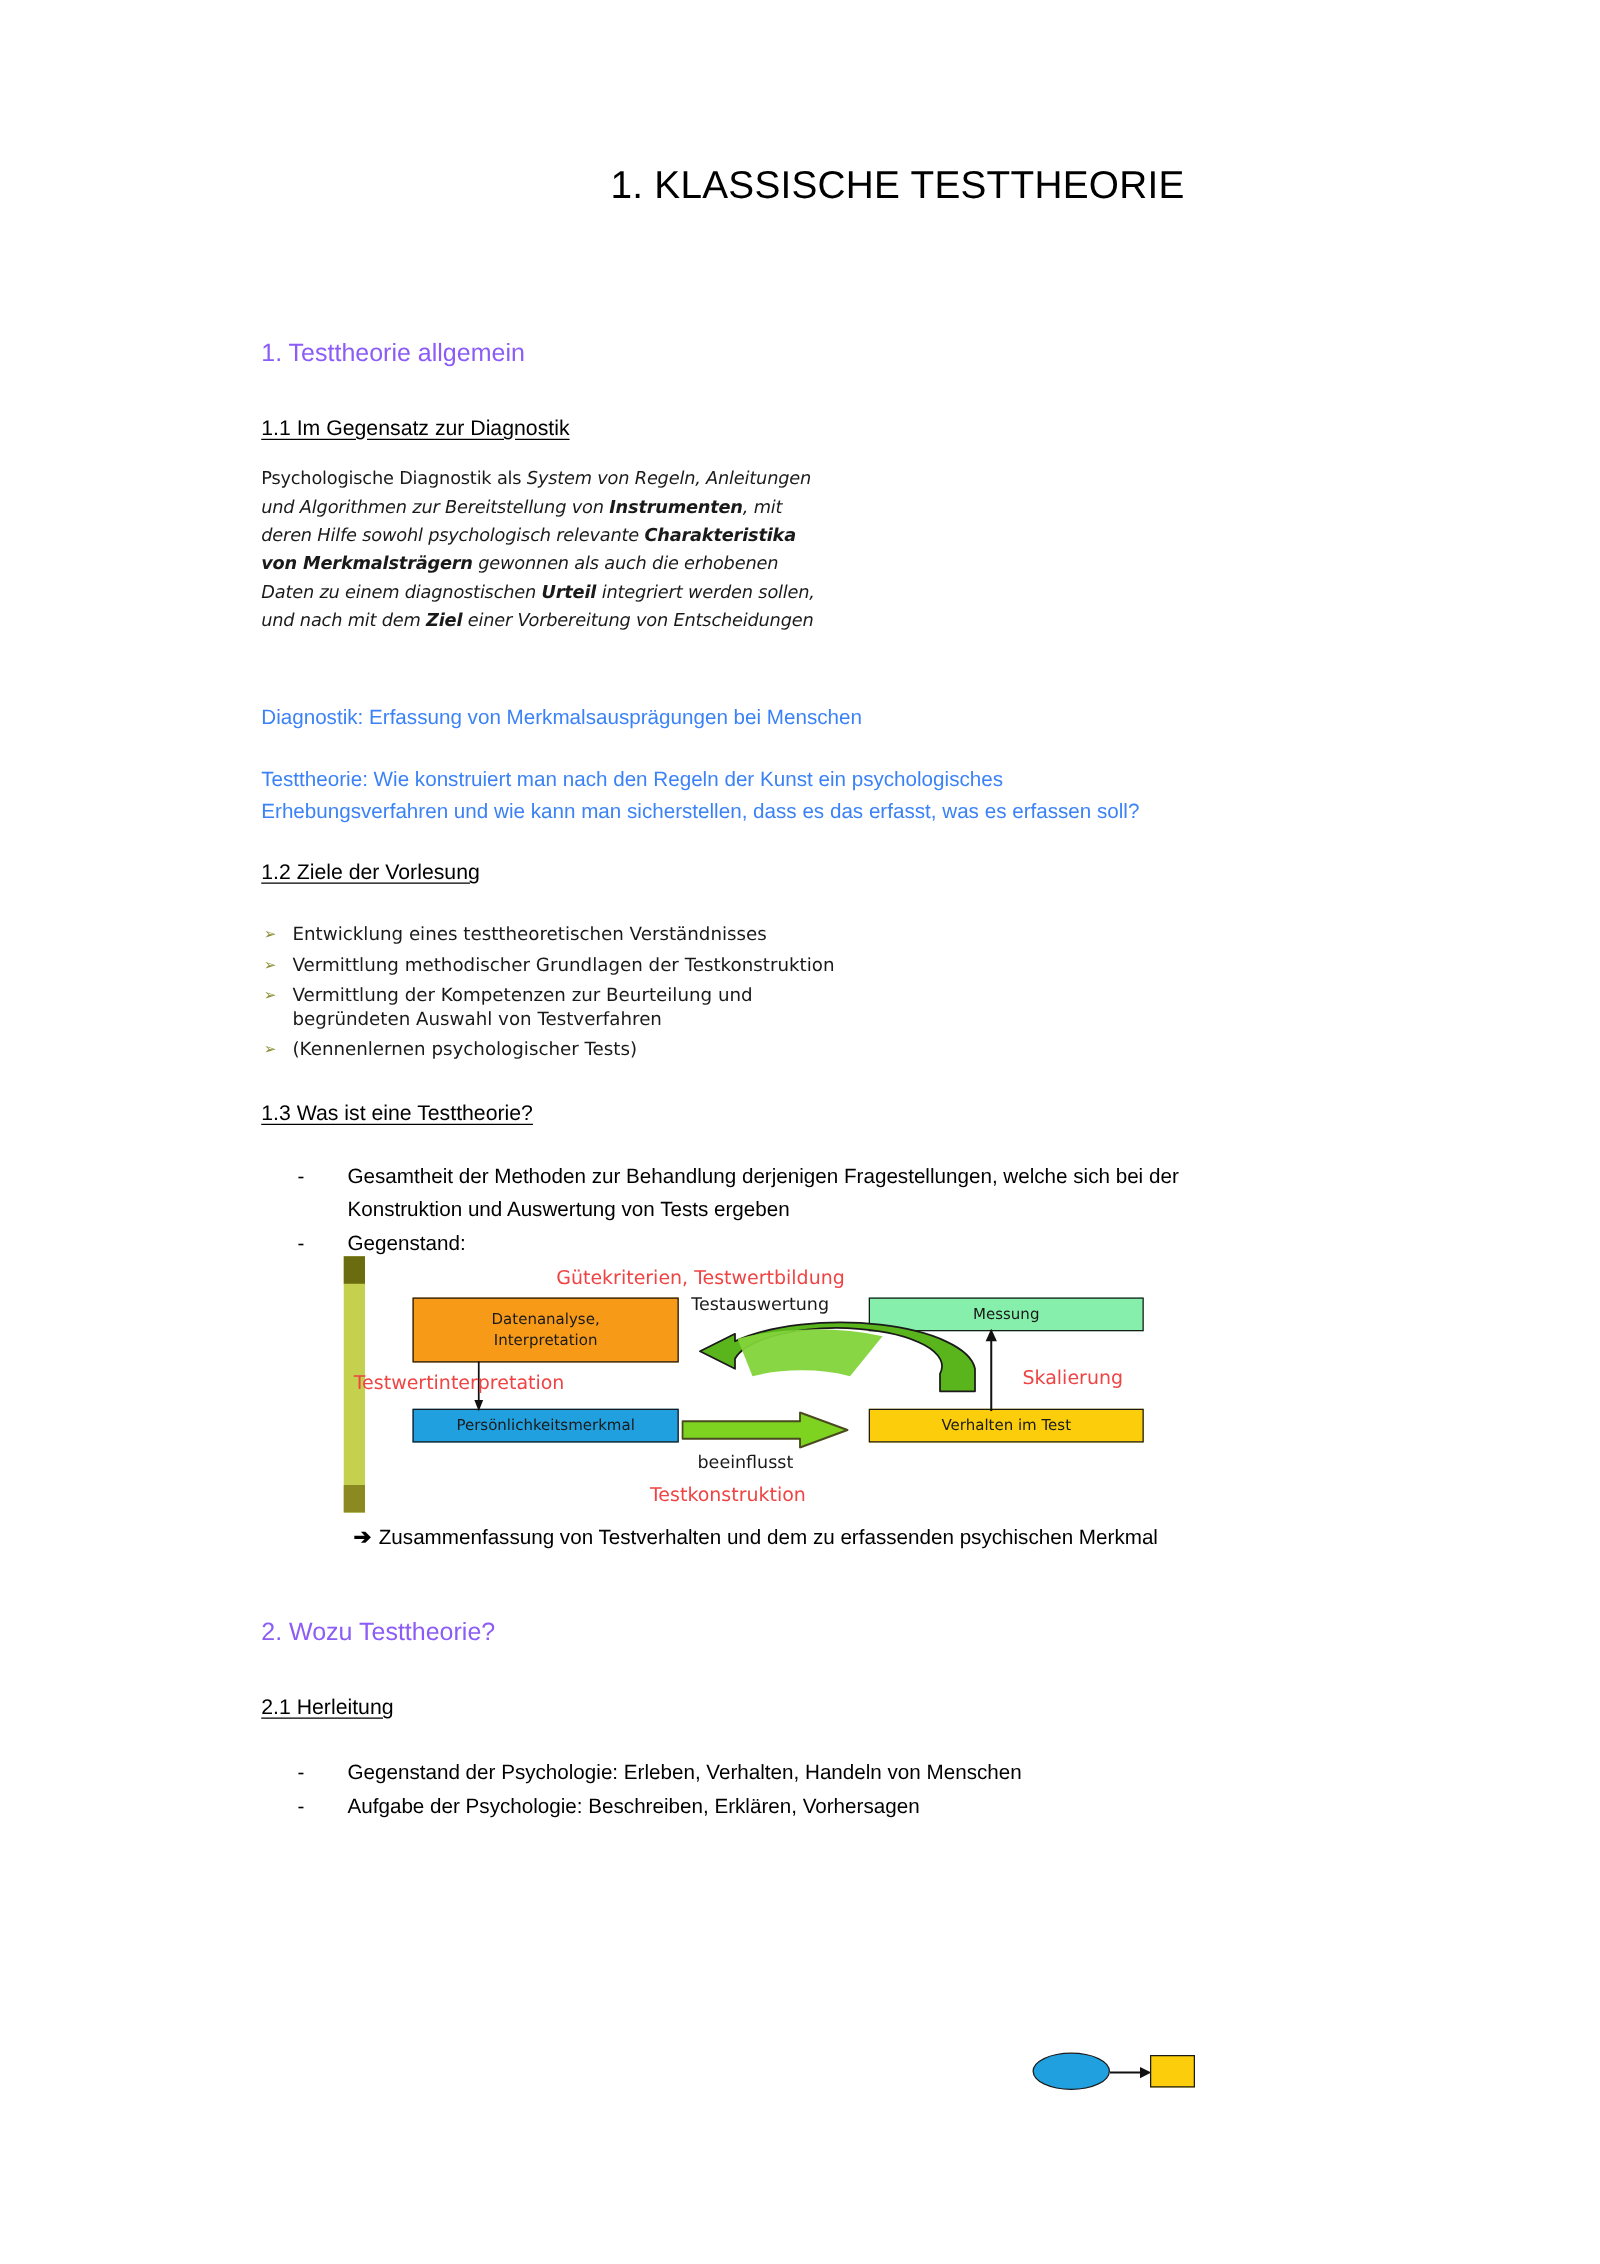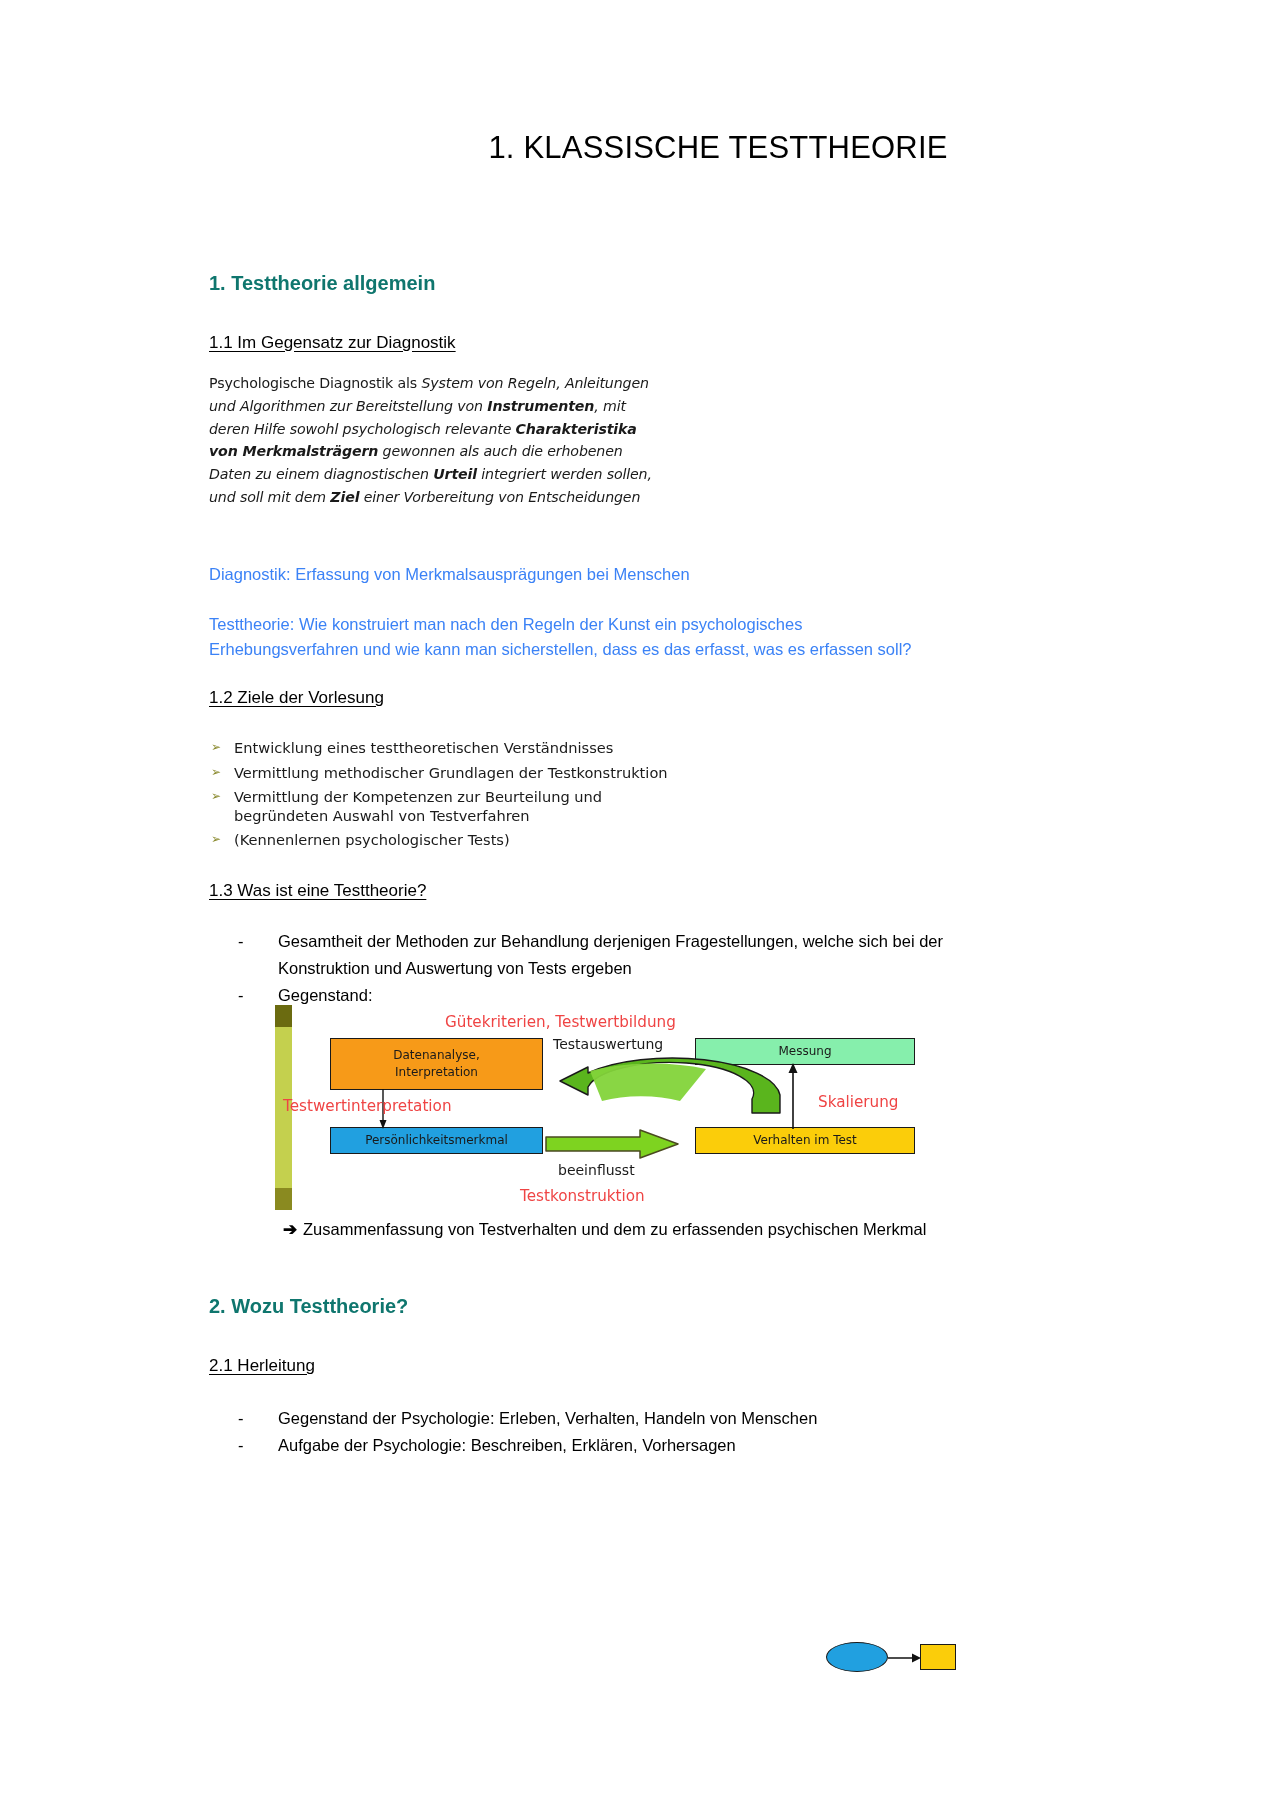--- a/index.html
+++ b/index.html
@@ -33,22 +33,22 @@
     font-weight: 400;
     letter-spacing: 0.2px;
     color: #000;
   }
 
   
   .h-section {
     position: absolute;
     left: 131px;
     font-size: 20px;
-    font-weight: bold;
-    color: #0f766e;
+    font-weight: normal;
+    color: #8b5cf6;
   }
   .h-sub {
     position: absolute;
     left: 131px;
     font-size: 17px;
     font-weight: 400;
     color: #000;
     text-decoration: underline;
     text-underline-offset: 3px;
   }
@@ -282,21 +282,21 @@
   <div class="h-section" style="top:272px;">1. Testtheorie allgemein</div>
 
   <div class="h-sub" style="top:333px;">1.1 Im Gegensatz zur Diagnostik </div>
 
   <div class="quote-block">
     <div><span class="roman">Psychologische Diagnostik als </span><span>System von Regeln, Anleitungen</span></div>
     <div><span>und Algorithmen zur Bereitstellung von </span><b>Instrumenten</b><span>, mit</span></div>
     <div><span>deren Hilfe sowohl psychologisch relevante </span><b>Charakteristika</b></div>
     <div><b>von Merkmalsträgern</b><span> gewonnen als auch die erhobenen</span></div>
     <div><span>Daten zu einem diagnostischen </span><b>Urteil</b><span> integriert werden sollen,</span></div>
-    <div><span>und soll mit dem </span><b>Ziel</b><span> einer Vorbereitung von Entscheidungen</span></div>
+    <div><span>und nach mit dem </span><b>Ziel</b><span> einer Vorbereitung von Entscheidungen</span></div>
   </div>
 
   <div class="para" style="top:562px;">Diagnostik: Erfassung von Merkmalsausprägungen bei Menschen</div>
 
   <div class="para" style="top:612px; width:880px;">
     <div>Testtheorie: Wie konstruiert man nach den Regeln der Kunst ein psychologisches</div>
     <div>Erhebungsverfahren und wie kann man sicherstellen, dass es das erfasst, was es erfassen soll?</div>
   </div>
 
   <div class="h-sub" style="top:688px;">1.2 Ziele der Vorlesung </div>

